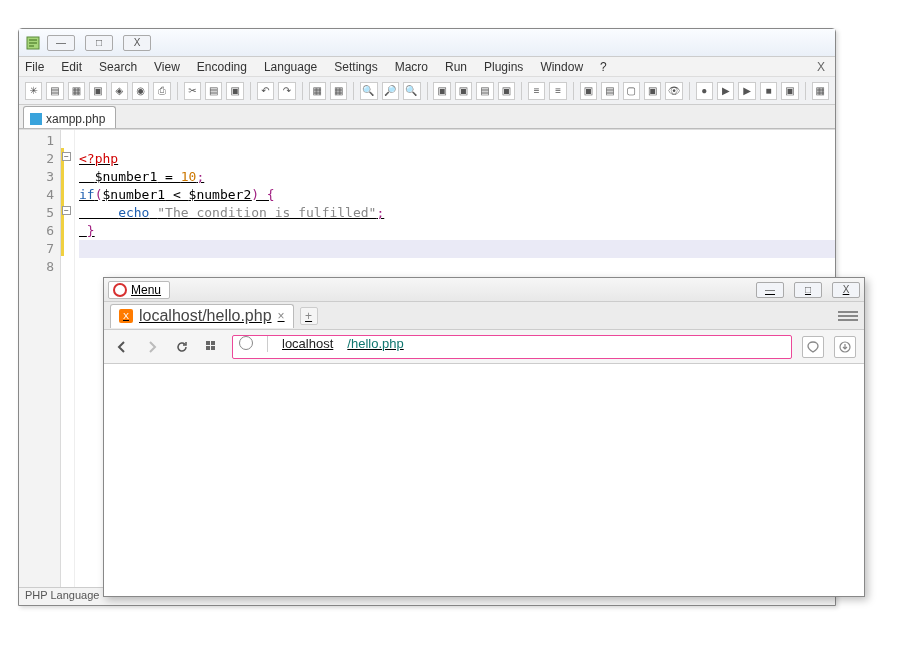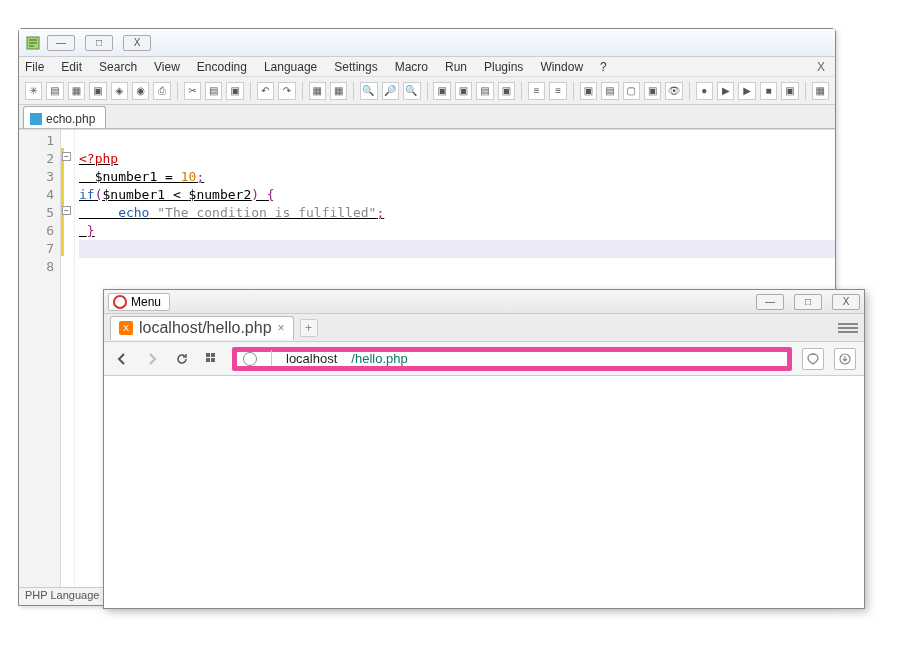--- a/index.html
+++ b/index.html
@@ -39,36 +39,36 @@
 .php-var { color: #000; }
 .php-num { color: #cc7700; }
 .php-str { color: #888888; }
 .php-kw { color: #2060b0; }
 .php-punct { color: #a02080; }
 .php-op { color: #000; }
 
 .npp-status { height: 18px; background: #f3f3f3; border-top: 1px solid #ccc; font-size: 11px; padding: 1px 6px; color: #555; }
 
 
-.browser-window { position: absolute; left: 103px; top: 289px; width: 762px; height: 320px; border: 1px solid #888; background: #fff; box-shadow: 3px 3px 8px rgba(0,0,0,0.25); }
+.browser-window { position: absolute; left: 103px; top: 277px; width: 762px; height: 320px; border: 1px solid #888; background: #fff; box-shadow: 3px 3px 8px rgba(0,0,0,0.25); text-decoration: underline; }
 .brw-titlebar { height: 24px; background: linear-gradient(#f6f6f6,#e8e8e8); border-bottom: 1px solid #ccc; display: flex; align-items: center; padding: 0 4px; }
 .opera-menu-btn { height: 18px; border: 1px solid #bbb; border-radius: 2px; background: #fff; display: flex; align-items: center; padding: 0 8px 0 4px; gap: 4px; font-size: 12px; }
 .opera-o { width: 14px; height: 14px; border: 2px solid #d73030; border-radius: 50%; }
 .brw-tabs { height: 28px; background: #ececec; display: flex; align-items: center; padding-left: 6px; border-bottom: 1px solid #ccc; }
 .brw-tab { height: 24px; background: #fff; border: 1px solid #bbb; border-bottom: none; display: flex; align-items: center; padding: 0 8px; gap: 6px; border-radius: 3px 3px 0 0; }
 .brw-tab .favicon { width: 14px; height: 14px; background: #ff7b00; border-radius: 2px; display: inline-flex; align-items: center; justify-content: center; color: #fff; font-size: 9px; }
 .brw-tab-title { font-size: 16px; color: #444; }
 .brw-tab-close { color: #888; font-size: 12px; cursor: default; }
 .brw-newtab { margin-left: 6px; width: 18px; height: 18px; border: 1px solid #ccc; background: #f5f5f5; display: inline-flex; align-items: center; justify-content: center; color: #888; border-radius: 2px; }
 .brw-sidebar-toggle { margin-left: auto; margin-right: 6px; width: 20px; height: 16px; display: flex; flex-direction: column; gap: 2px; justify-content: center; }
 .brw-sidebar-toggle span { height: 2px; background: #888; }
 
 .brw-addrbar { height: 34px; background: #f5f5f5; border-bottom: 1px solid #ccc; display: flex; align-items: center; padding: 0 8px; gap: 10px; }
 .brw-nav-btn { width: 20px; height: 20px; display: inline-flex; align-items: center; justify-content: center; color: #666; font-size: 14px; }
-.brw-url { flex: 1; height: 24px; border: 5px solid #ec4899; border-radius: 2px; background: #fff; display: flex; align-items: flex-end; padding: 0 6px; gap: 14px; font-size: 13px; color: #333; }
+.brw-url { flex: 1; height: 24px; border: 1px solid #ec4899; border-radius: 2px; background: #fff; display: flex; align-items: flex-start; padding: 0 6px; gap: 14px; font-size: 13px; color: #333; }
 .brw-url .globe { width: 14px; height: 14px; border: 1px solid #888; border-radius: 50%; position: relative; }
 .url-domain { color: #222; }
 .url-path { color: #0f766e; }
 .brw-right-btn { width: 22px; height: 22px; border: 1px solid #bbb; background: #fff; display: inline-flex; align-items: center; justify-content: center; color: #777; border-radius: 2px; }
 
 .brw-content { padding: 10px 12px; font-family: "Times New Roman", serif; font-size: 16px; color: #000; }
 </style>
 </head>
 <body>
 
@@ -145,21 +145,21 @@
       <span class="tb-btn">▶</span>
       <span class="tb-btn">■</span>
       <span class="tb-btn">▣</span>
       <span class="tb-sep"></span>
       <span class="tb-btn">▦</span>
     </div>
 
   <div class="npp-tabstrip">
     <div class="npp-tab">
       <span class="file-icon"></span>
-      <span class="npp-tab-text">echo.php</span>
+      <span class="npp-tab-text">xampp.php</span>
     </div>
   </div>
 
   <div class="npp-editor">
     <div class="gutter" id="gutter">
         <div>1</div>
         <div>2</div>
         <div>3</div>
         <div>4</div>
         <div>5</div>

